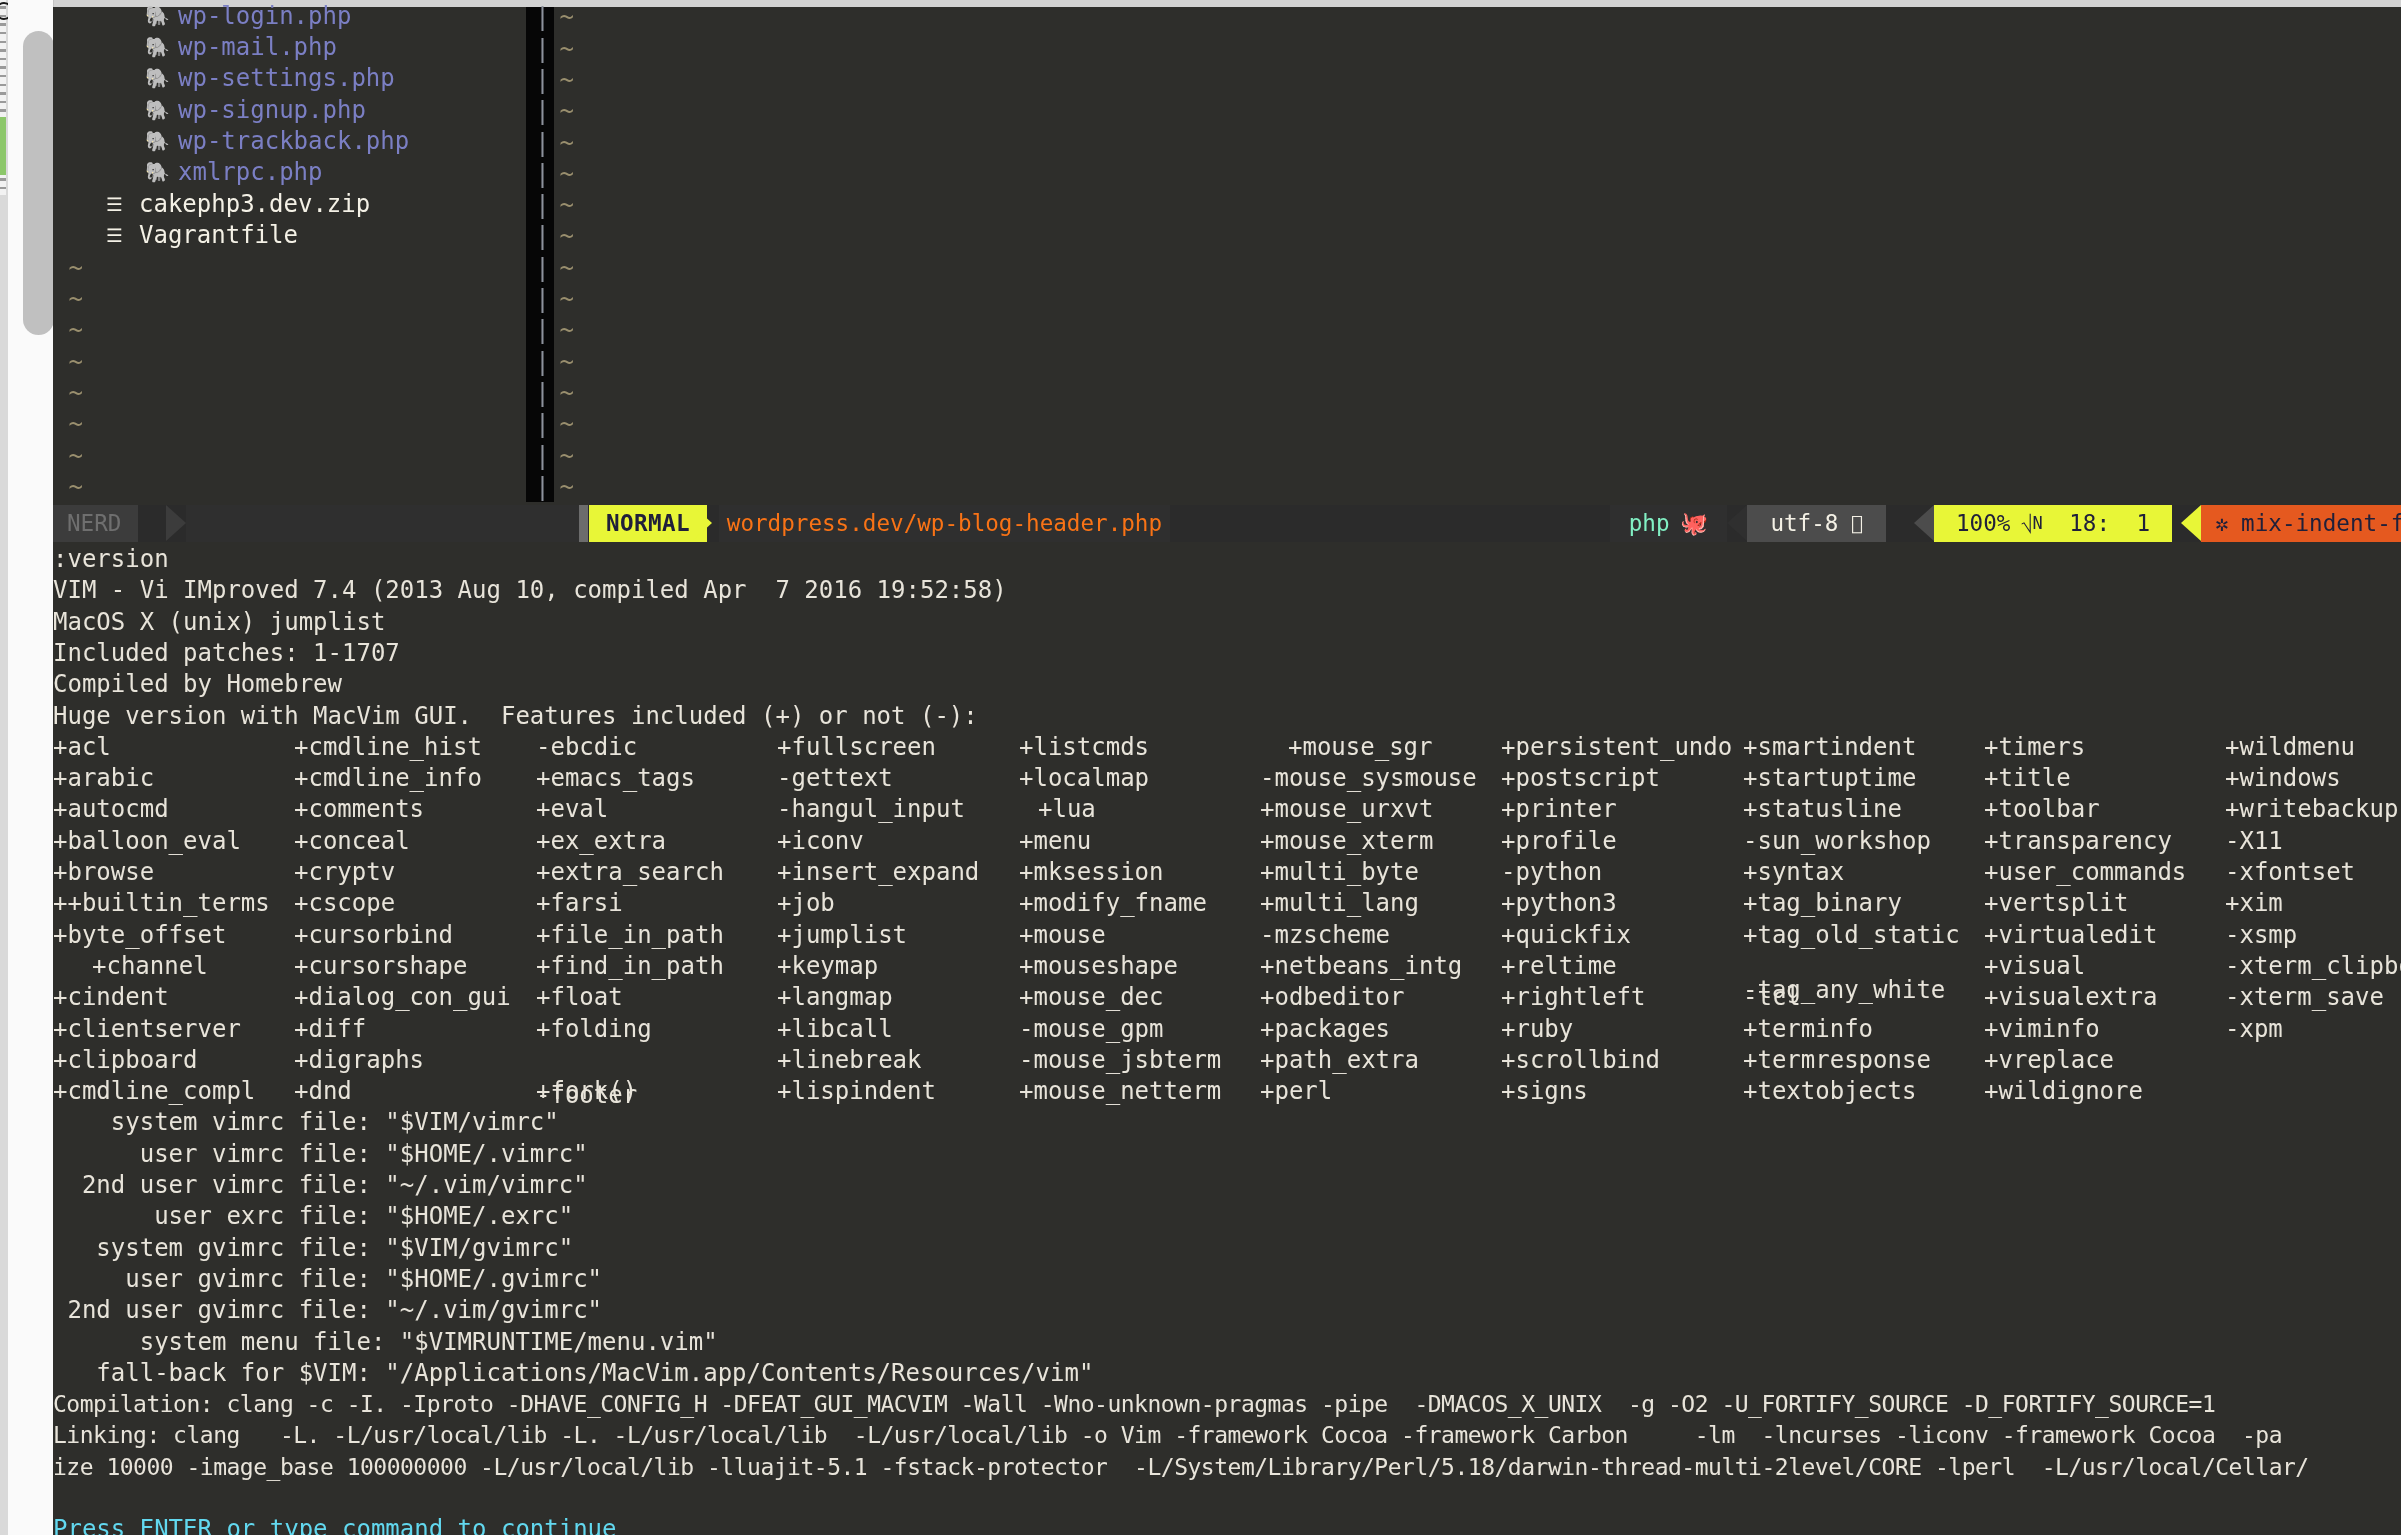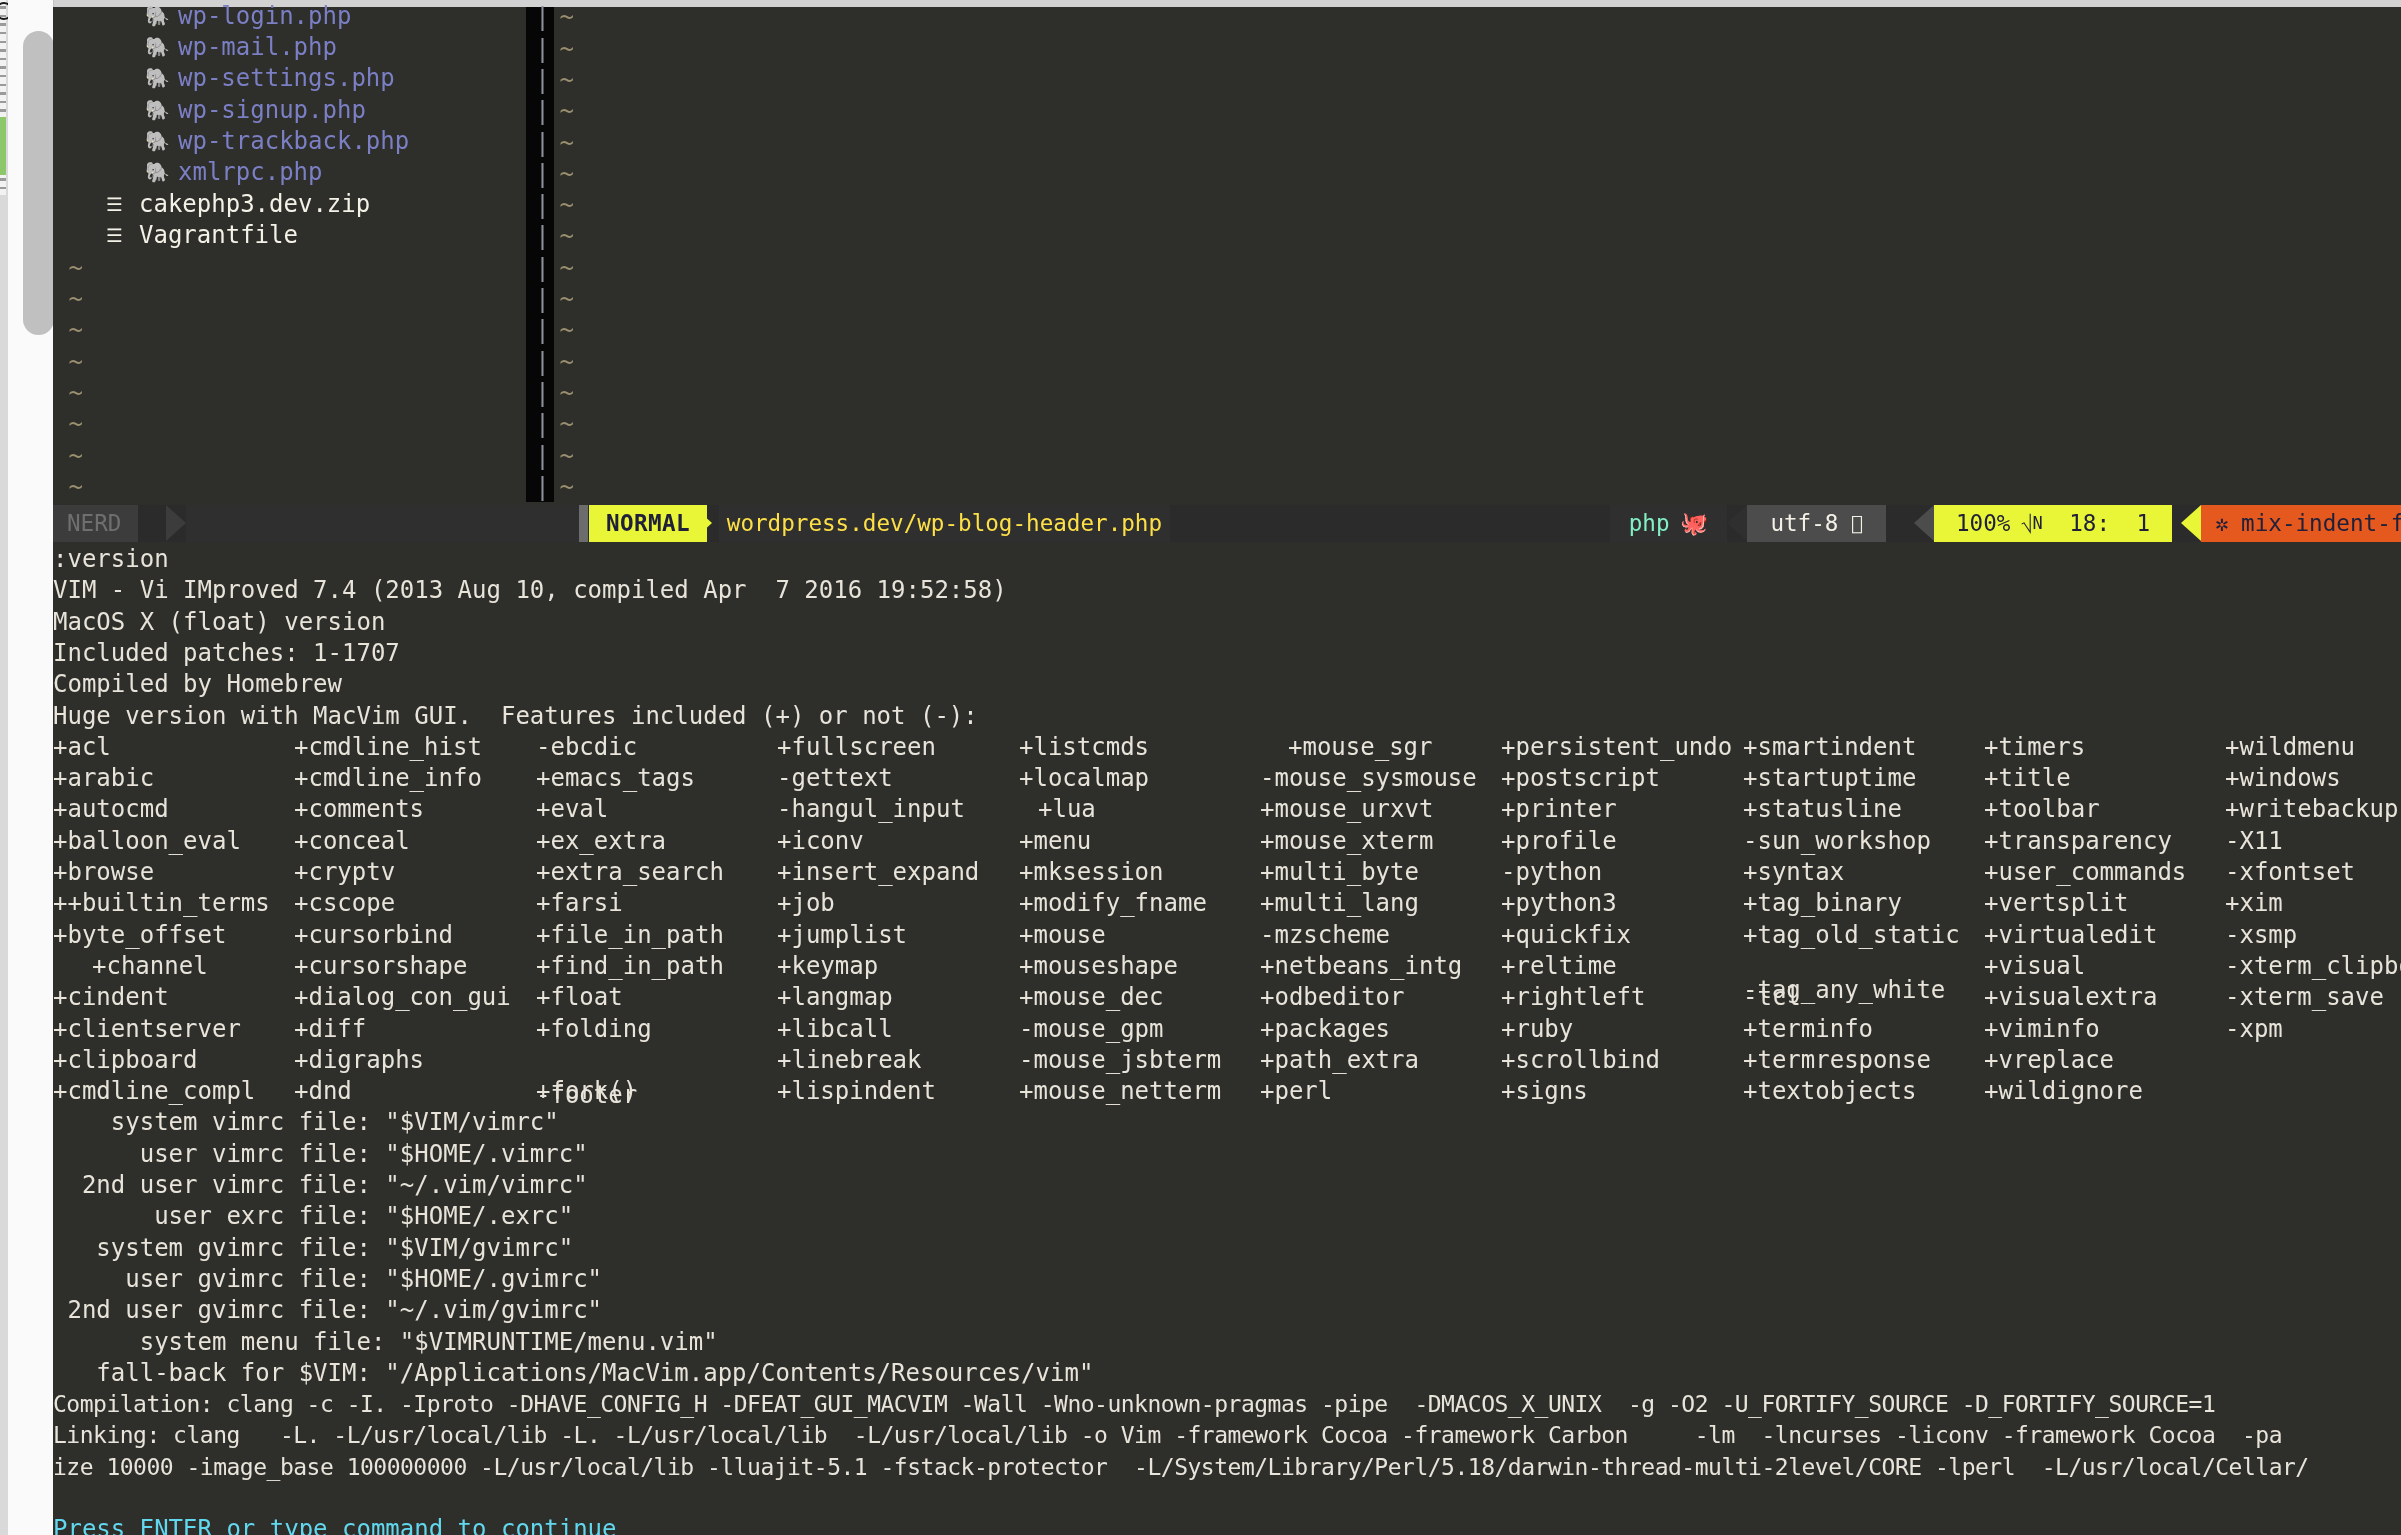--- a/index.html
+++ b/index.html
@@ -46,21 +46,21 @@
       font-size:22.6px;white-space:pre;font-family:"DejaVu Sans Mono","Liberation Mono",monospace;}
   .arrow-r{width:0;height:0;border-top:18.7px solid transparent;border-bottom:18.7px solid transparent;}
   .arrow-l{width:0;height:0;border-top:18.7px solid transparent;border-bottom:18.7px solid transparent;}
 
   #sl-nerd{left:0;background:#3c3c3c;padding:0 17px 0 14px;color:#6f6f6f;}
   #sl-nerd-arrow{left:113px;border-left:20px solid #3c3c3c;}
   #sl-nerd-fill{left:133px;width:393px;background:#2f2f2f;}
   #sl-sep{left:526px;width:9.3px;background:#6c6c6c;}
   #sl-mode{left:536px;background:#e8f637;color:#20203a;padding:0 17px;font-weight:bold;letter-spacing:0.4px;}
   #sl-mode-arrow{left:639px;border-left:20px solid #e8f637;}
-  #sl-path{left:666px;color:#fde047;background:#2f2f2f;padding:0 7.8px;}
+  #sl-path{left:666px;color:#f97316;background:#2f2f2f;padding:0 7.8px;}
   #sl-mid-fill{left:666px;width:931px;background:#2f2f2f;z-index:-1;}
 
   #sl-ft{left:1557px;background:#2f2f2f;color:#82f0c4;padding:0 18.7px;}
   #sl-ft-arrow{left:1674px;border-right:20px solid #2f2f2f;}
   #sl-enc{left:1694px;background:#4c4c4c;color:#f4f1e6;padding:0 23.4px;}
   #sl-enc-arrow{left:1861px;border-right:20px solid #4c4c4c;}
   #sl-pos{left:1881px;background:#e8f637;color:#20203a;padding:0 22px;}
   #sl-pos-arrow{left:2128px;border-right:20px solid #e8f637;}
   #sl-warn{left:2148px;background:#e5591f;color:#20203a;padding:0 14px;}
 
@@ -173,21 +173,21 @@
     </div>
     <div class="sl" id="sl-warn">
       <span>✲</span>
       <span style="margin-left:12.5px;">mix-indent-file</span>
     </div>
   </div>
 
   <div id="msgarea">
       <div class="mline" style="top: 0px; left: 0px;">:version</div>
       <div class="mline" style="top: 31px; left: 0px;">VIM - Vi IMproved 7.4 (2013 Aug 10, compiled Apr  7 2016 19:52:58)</div>
-      <div class="mline" style="top: 63px; left: 0px;">MacOS X (float) version</div>
+      <div class="mline" style="top: 63px; left: 0px;">MacOS X (unix) jumplist</div>
       <div class="mline" style="top: 94px; left: 0px;">Included patches: 1-1707</div>
       <div class="mline" style="top: 125px; left: 0px;">Compiled by Homebrew</div>
       <div class="mline" style="top: 157px; left: 0px;">Huge version with MacVim GUI.  Features included (+) or not (-):</div>
       <div class="feat" style="left: 0px; top: 188px;">+acl</div>
       <div class="feat" style="left: 0px; top: 219px;">+arabic</div>
       <div class="feat" style="left: 0px; top: 250px;">+autocmd</div>
       <div class="feat" style="left: 0px; top: 282px;">+balloon_eval</div>
       <div class="feat" style="left: 0px; top: 313px;">+browse</div>
       <div class="feat" style="left: 0px; top: 344px;">++builtin_terms</div>
       <div class="feat" style="left: 0px; top: 376px;">+byte_offset</div>

